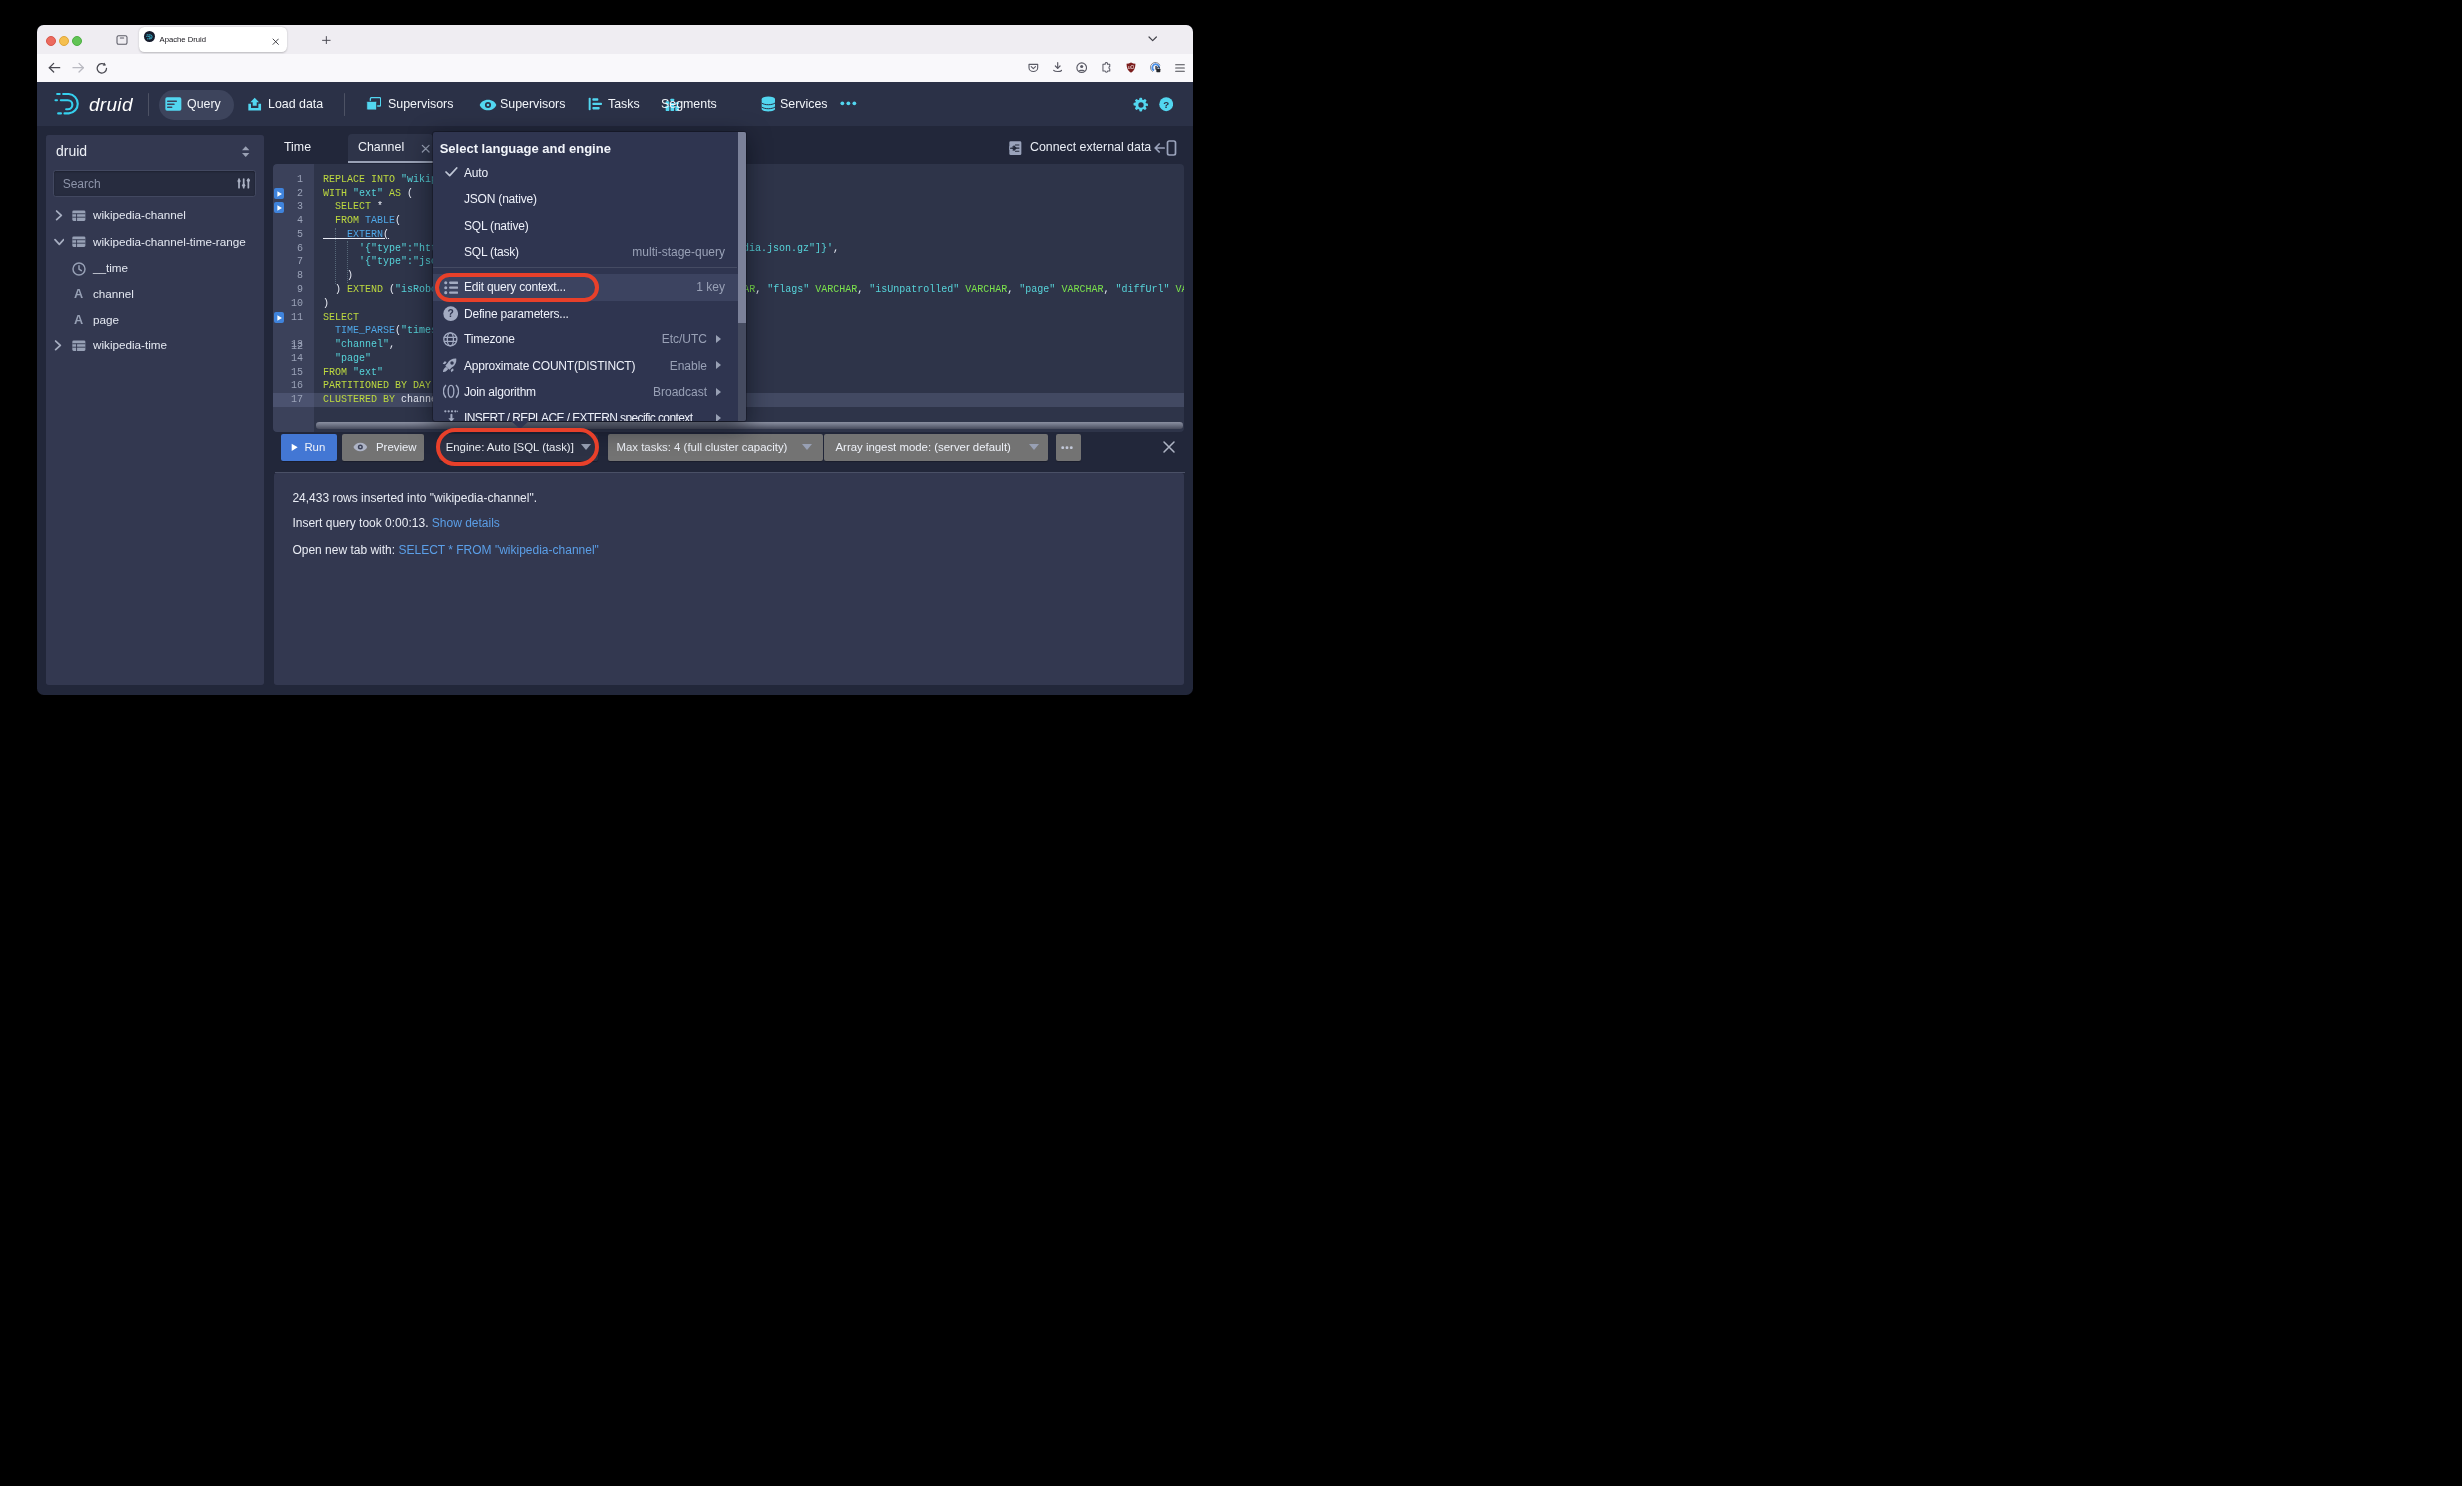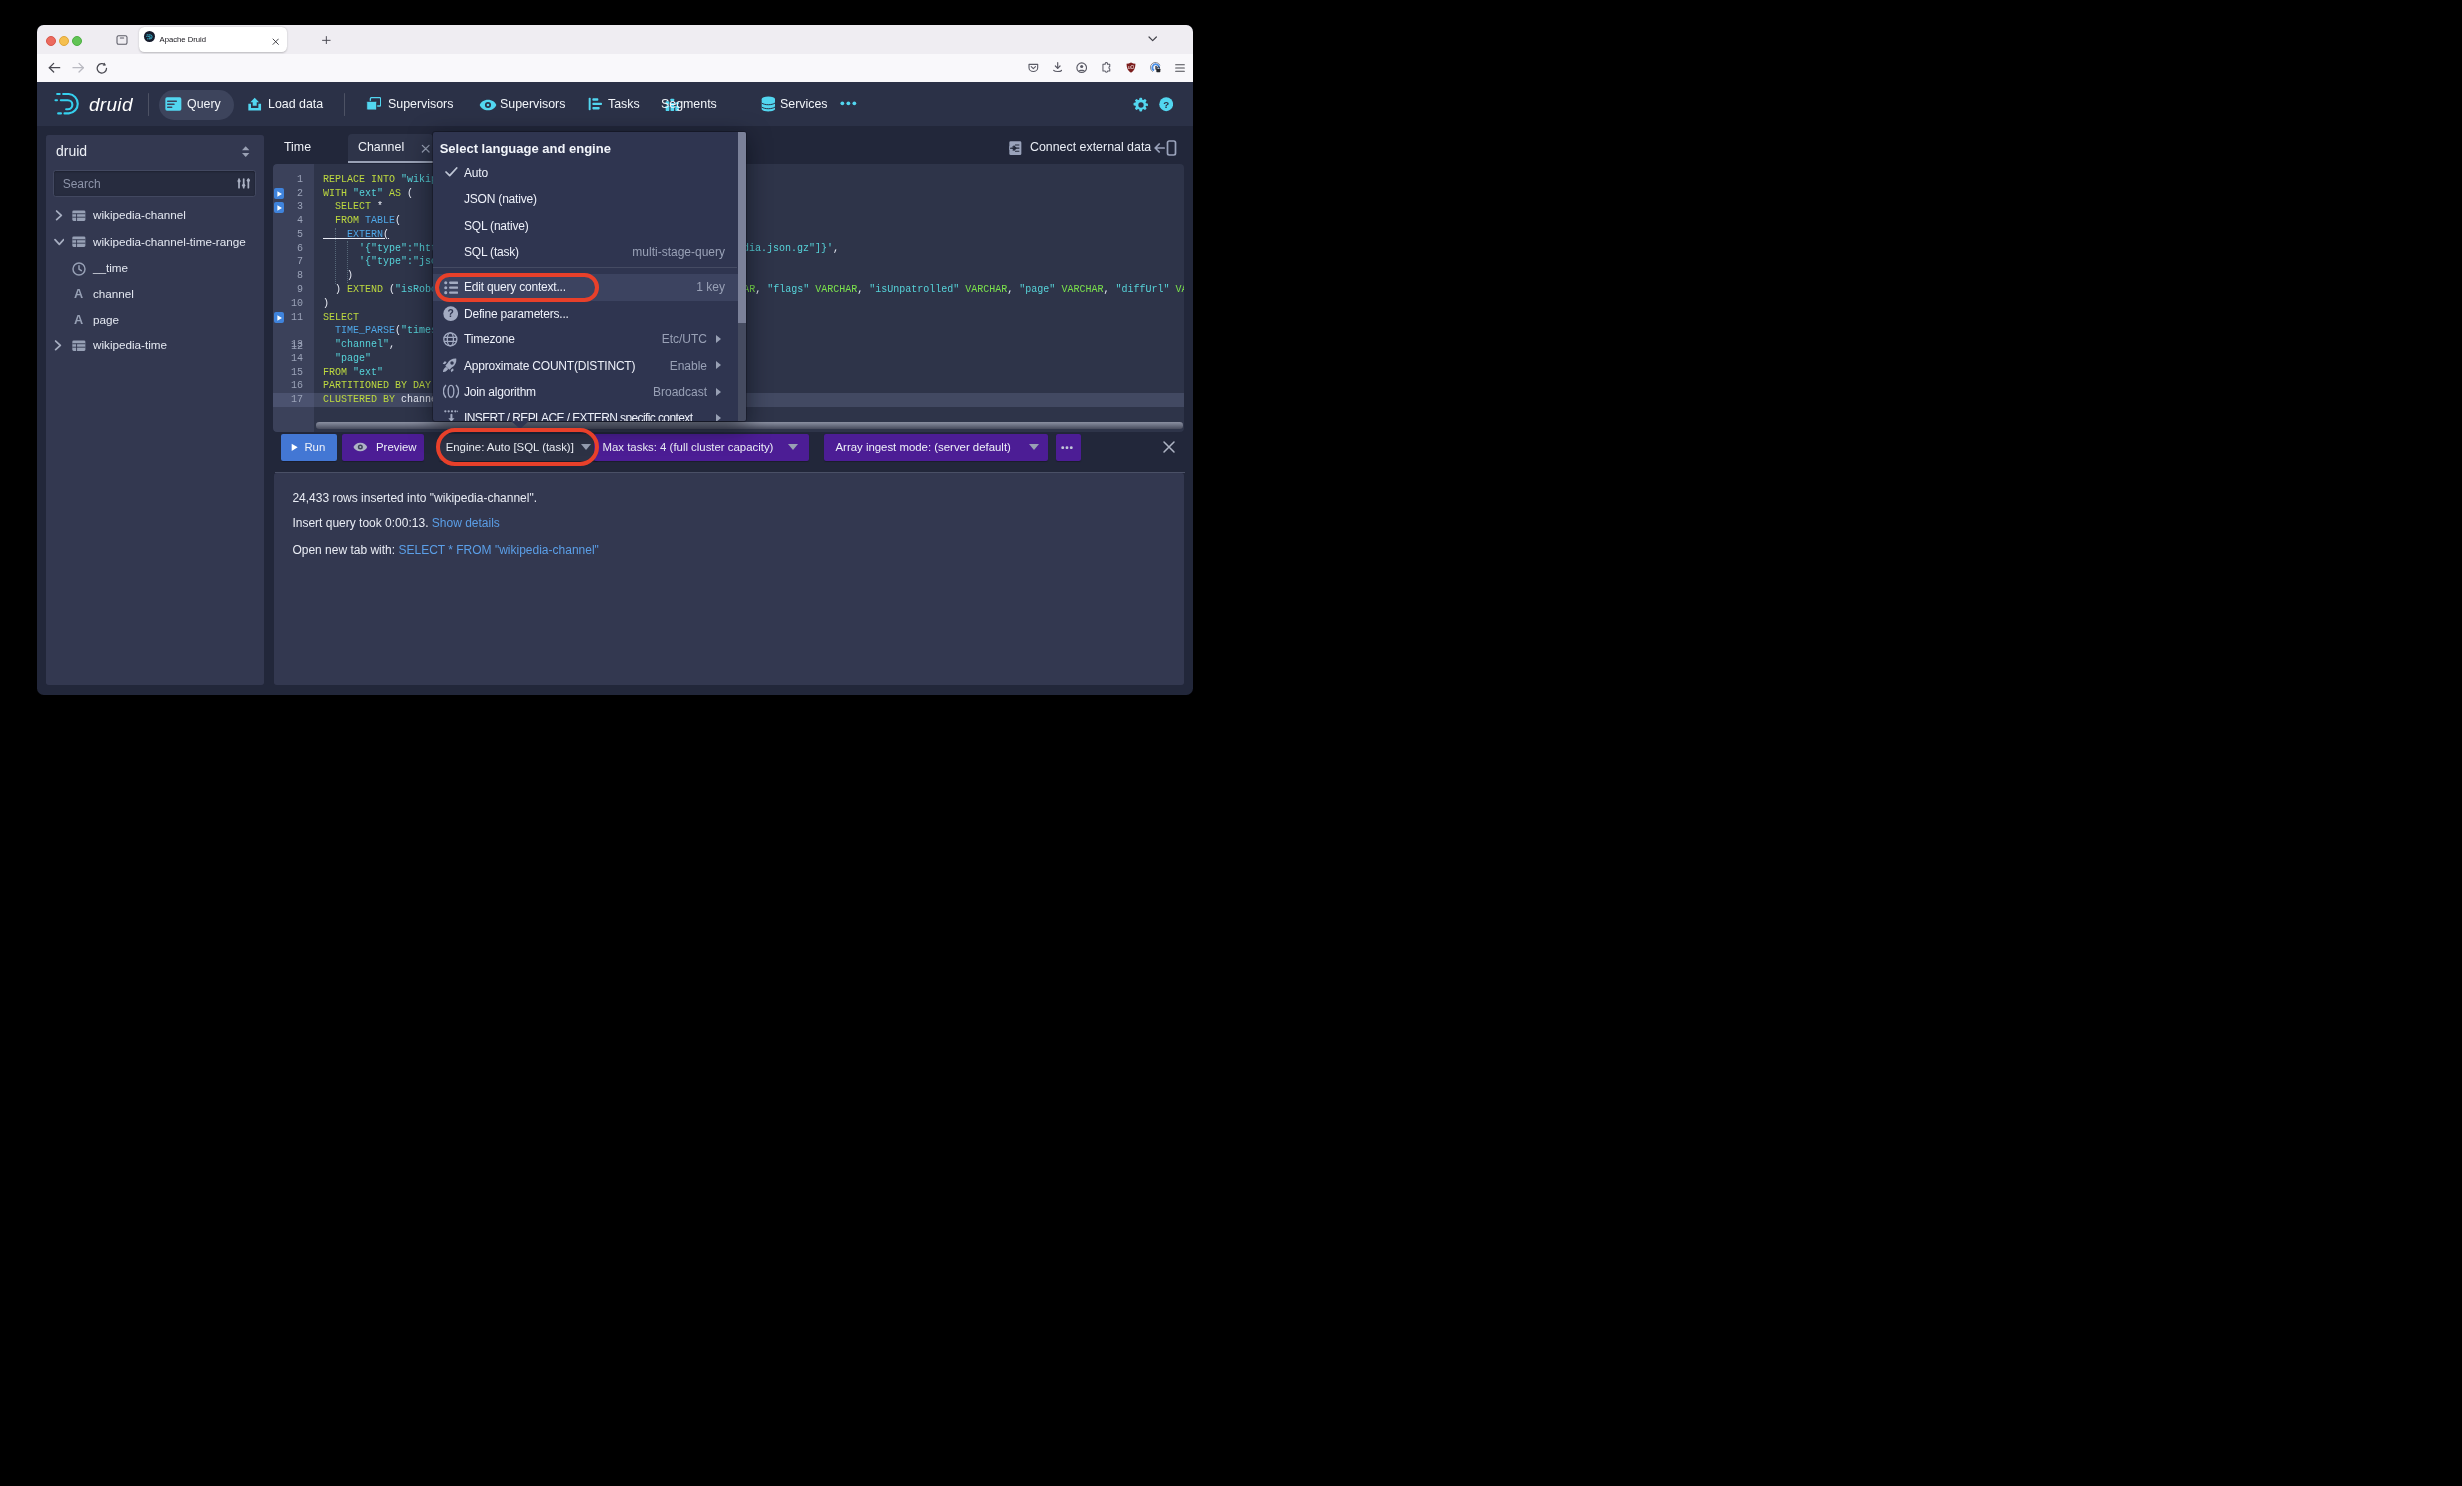--- a/index.html
+++ b/index.html
@@ -26,21 +26,21 @@
 .tree{font-size:11.7px;color:#e4e8f1;white-space:pre;}
 .ed{left:236px;top:139px;width:911px;height:268px;background:#2e3449;border-radius:4px;overflow:hidden;}
 .gut{left:0;top:0;width:41px;height:268px;background:#3b415a;border-radius:4px 0 0 4px;}
 .lnum{position:absolute;width:30px;text-align:right;font-family:"Liberation Mono",monospace;
   font-size:10px;color:#9ba3b8;line-height:13.8px;}
 .cl{position:absolute;left:50px;font-family:"Liberation Mono",monospace;font-size:10px;
   line-height:13.8px;white-space:pre;color:#e8ebf4;}
 .k{color:#bdd93f;}.s{color:#56d3d9;}.f{color:#4fa8e8;}.t{color:#7be24c;}
 .play{position:absolute;left:0.9px;width:10.4px;height:10.4px;border-radius:2px;background:#3f83dc;}
 .play svg{position:absolute;left:2.8px;top:2.2px;}
-.btn{position:absolute;top:409px;height:26.4px;border-radius:2px;background:#4c1d95;
+.btn{position:absolute;top:409px;height:26.4px;border-radius:2px;background:#737373;
   color:#eef1f8;font-size:11.4px;box-shadow:0 0.7px 0.7px rgba(0,0,0,.25);}
 .btxt{position:absolute;top:0;line-height:26.4px;white-space:pre;}
 .caret{position:absolute;width:0;height:0;border-left:5.4px solid transparent;
   border-right:5.4px solid transparent;border-top:6.7px solid #98a0b4;top:10px;}
 .popup{left:396px;top:107px;width:313px;height:289px;overflow:hidden;background:#2f3550;border-radius:2px;
   box-shadow:0 0 0 0.7px rgba(10,12,20,.45),0 6.7px 23px rgba(5,8,16,.6);}
 .mi{position:absolute;left:31px;font-size:12px;letter-spacing:-0.2px;color:#eef1fa;white-space:pre;}
 .mr{position:absolute;font-size:12px;color:#99a1b6;white-space:pre;}
 .sub{position:absolute;width:0;height:0;border-top:4.3px solid transparent;
   border-bottom:4.3px solid transparent;border-left:5.4px solid #98a0b4;}
@@ -381,21 +381,21 @@
     <path d="M11 1 C16 1 20 4 21.3 7.5 C20 11 16 14 11 14 C6 14 2 11 0.7 7.5 C2 4 6 1 11 1 Z" fill="#aeb4c6"></path>
     <circle cx="11" cy="7.5" r="3.8" fill="#3b4157"></circle>
         <circle cx="11" cy="7.5" r="1.6" fill="#aeb4c6"></circle>
   </svg>
   <span class="btxt" style="left:34px;">Preview</span>
 </div>
 <div class="btn" style="left:402px;width:159px;background:#2d3245;">
   <span class="btxt" style="left:6.7px;">Engine: Auto [SQL (task)]</span>
   <div class="caret" style="right:7.4px;"></div>
 </div>
-<div class="btn" style="left:557px;width:215px;">
+<div class="btn" style="left:571px;width:215px;">
   <span class="btxt" style="left:8.5px;">Max tasks: 4 (full cluster capacity)</span>
   <div class="caret" style="right:10.7px;"></div>
 </div>
 <div class="btn" style="left:787px;width:224px;">
   <span class="btxt" style="left:11.5px;">Array ingest mode: (server default)</span>
   <div class="caret" style="right:9.4px;"></div>
 </div>
 <div class="btn" style="left:1019px;width:25px;">
   <svg class="ic" style="left:5.4px;top:11.4px;" width="12" height="3.3" viewBox="0 0 18 5">
     <circle cx="2.5" cy="2.5" r="2.2" fill="#c2c8d8"></circle>

